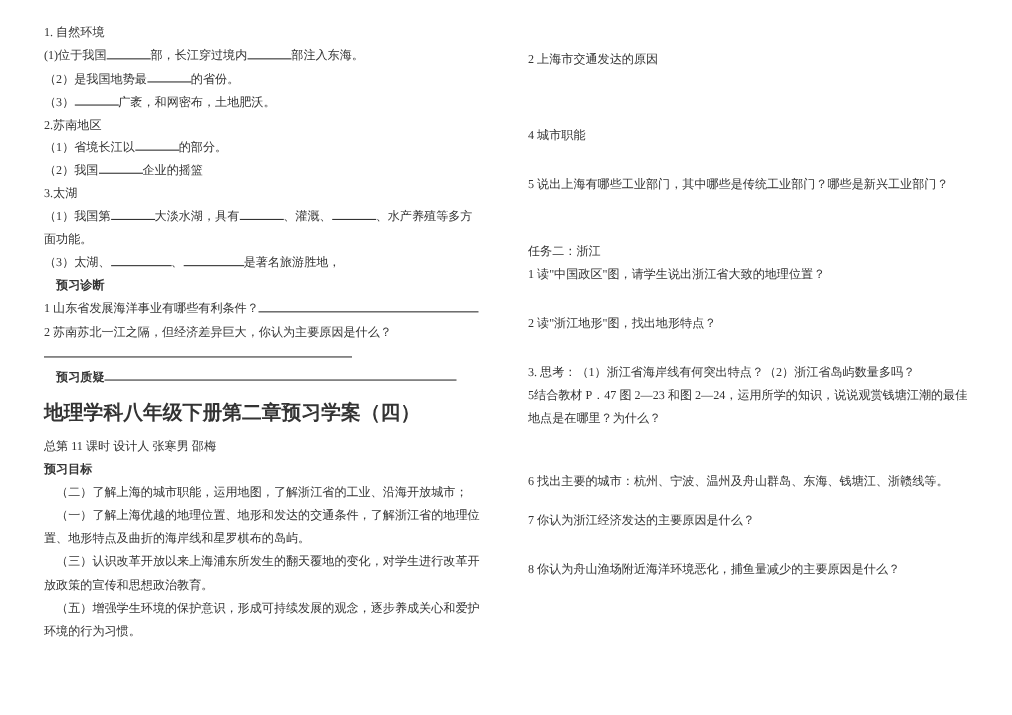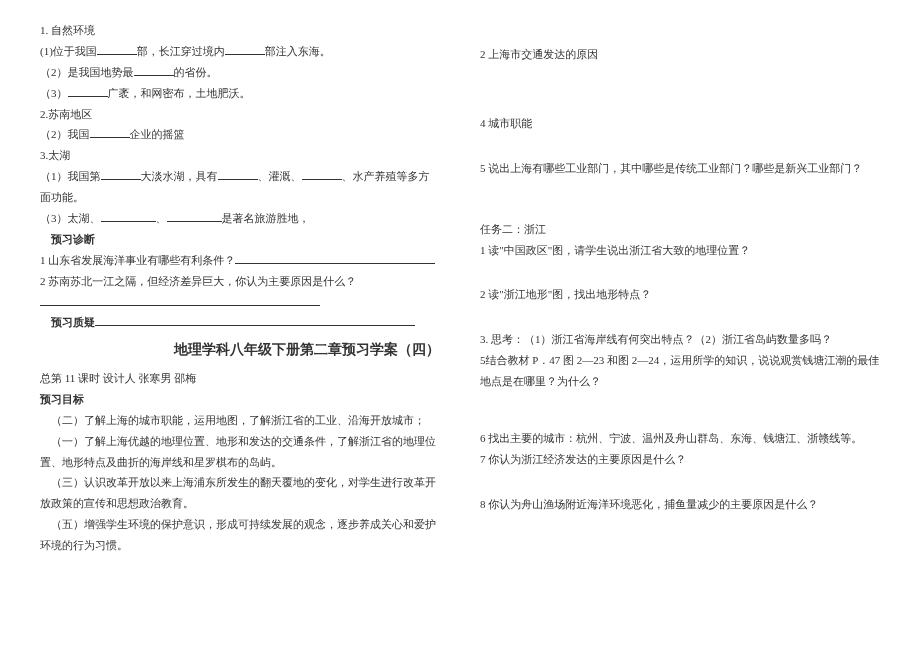--- a/index.html
+++ b/index.html
@@ -37,49 +37,52 @@
     }
     .blank-long {
       display: inline-block;
       border-bottom: 1px solid #333;
       width: 280px;
       height: 12px;
       vertical-align: baseline;
     }
     .bold { font-weight: bold; }
     .title-main {
-      text-align: right;
+      text-align: left;
       font-weight: bold;
-      font-size: 14px;
+      font-size: 18px;
       margin: 4px 0;
     }
     .subtitle {
       text-align: left;
       font-size: 11px;
     }
     .indent-1 { text-indent: 1em; font-family: Liberation Serif, serif; }
     .gap-top-big { margin-top: 24px; }
-    .gap-top-med { }
+    .gap-top-med { margin-top: 14px; }
   </style>
 </head>
 <body>
 
 <div class="col col-left">
   <p>1. 自然环境</p>
   <p>
     <span>(1)位于我国</span><span class="blank-short"></span><span>部，长江穿过境内</span><span class="blank-short"></span><span>部注入东海。</span>
   </p>
   <p>
     <span>（2）是我国地势最</span><span class="blank-short"></span><span>的省份。</span>
   </p>
   <p>
     <span>（3）</span><span class="blank-short"></span><span>广袤，和网密布，土地肥沃。</span>
   </p>
 
   <p>2.苏南地区</p>
+  <p>
+    <span>（1）省境长江以</span><span class="blank-short"></span><span>的部分。</span>
+  </p>
   <p>
     <span>（2）我国</span><span class="blank-short"></span><span>企业的摇篮</span>
   </p>
 
   <p>3.太湖</p>
   <p>
     <span>（1）我国第</span><span class="blank-short"></span><span>大淡水湖，具有</span><span class="blank-short"></span><span>、灌溉、</span><span class="blank-short"></span><span>、水产养殖等多方面功能。</span>
   </p>
   <p>
     <span>（3）太湖、</span><span class="blank-mid"></span><span>、</span><span class="blank-mid"></span><span>是著名旅游胜地，</span>

